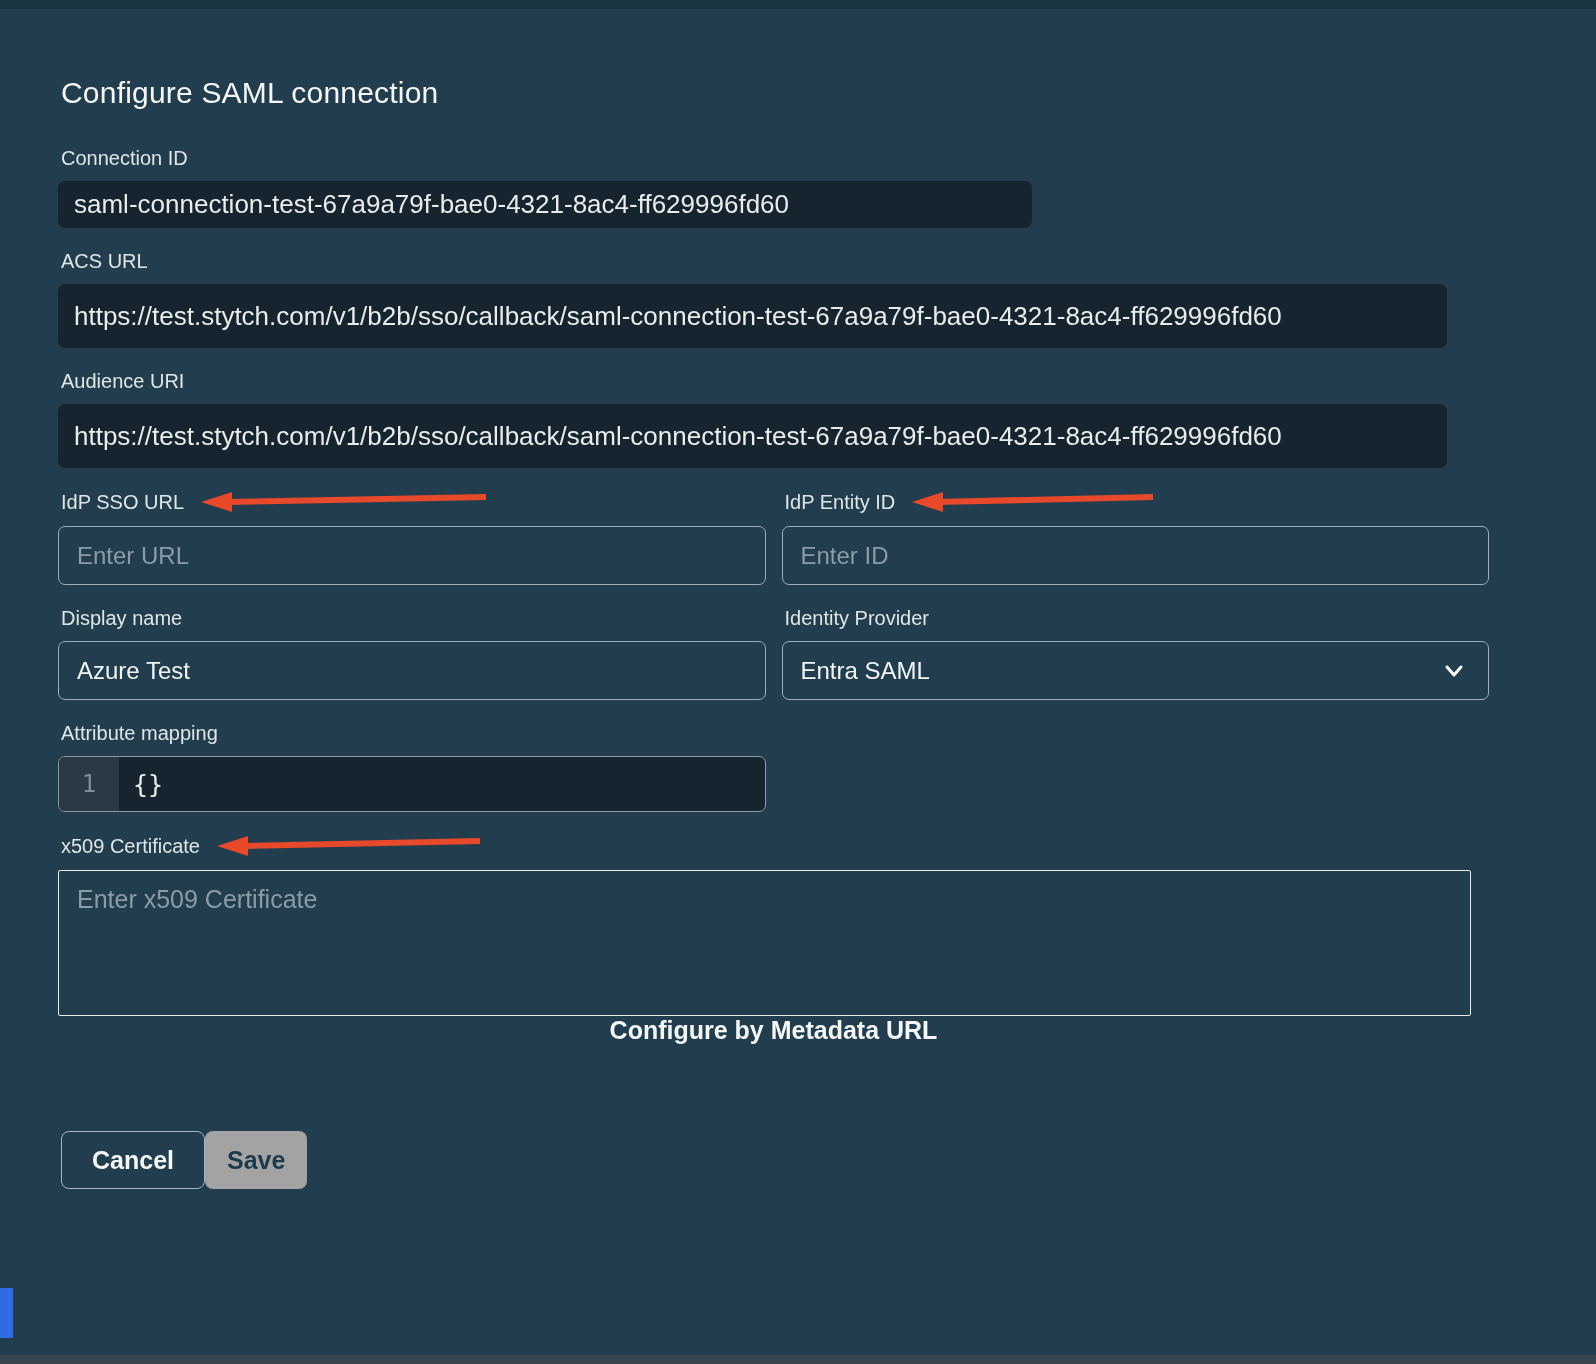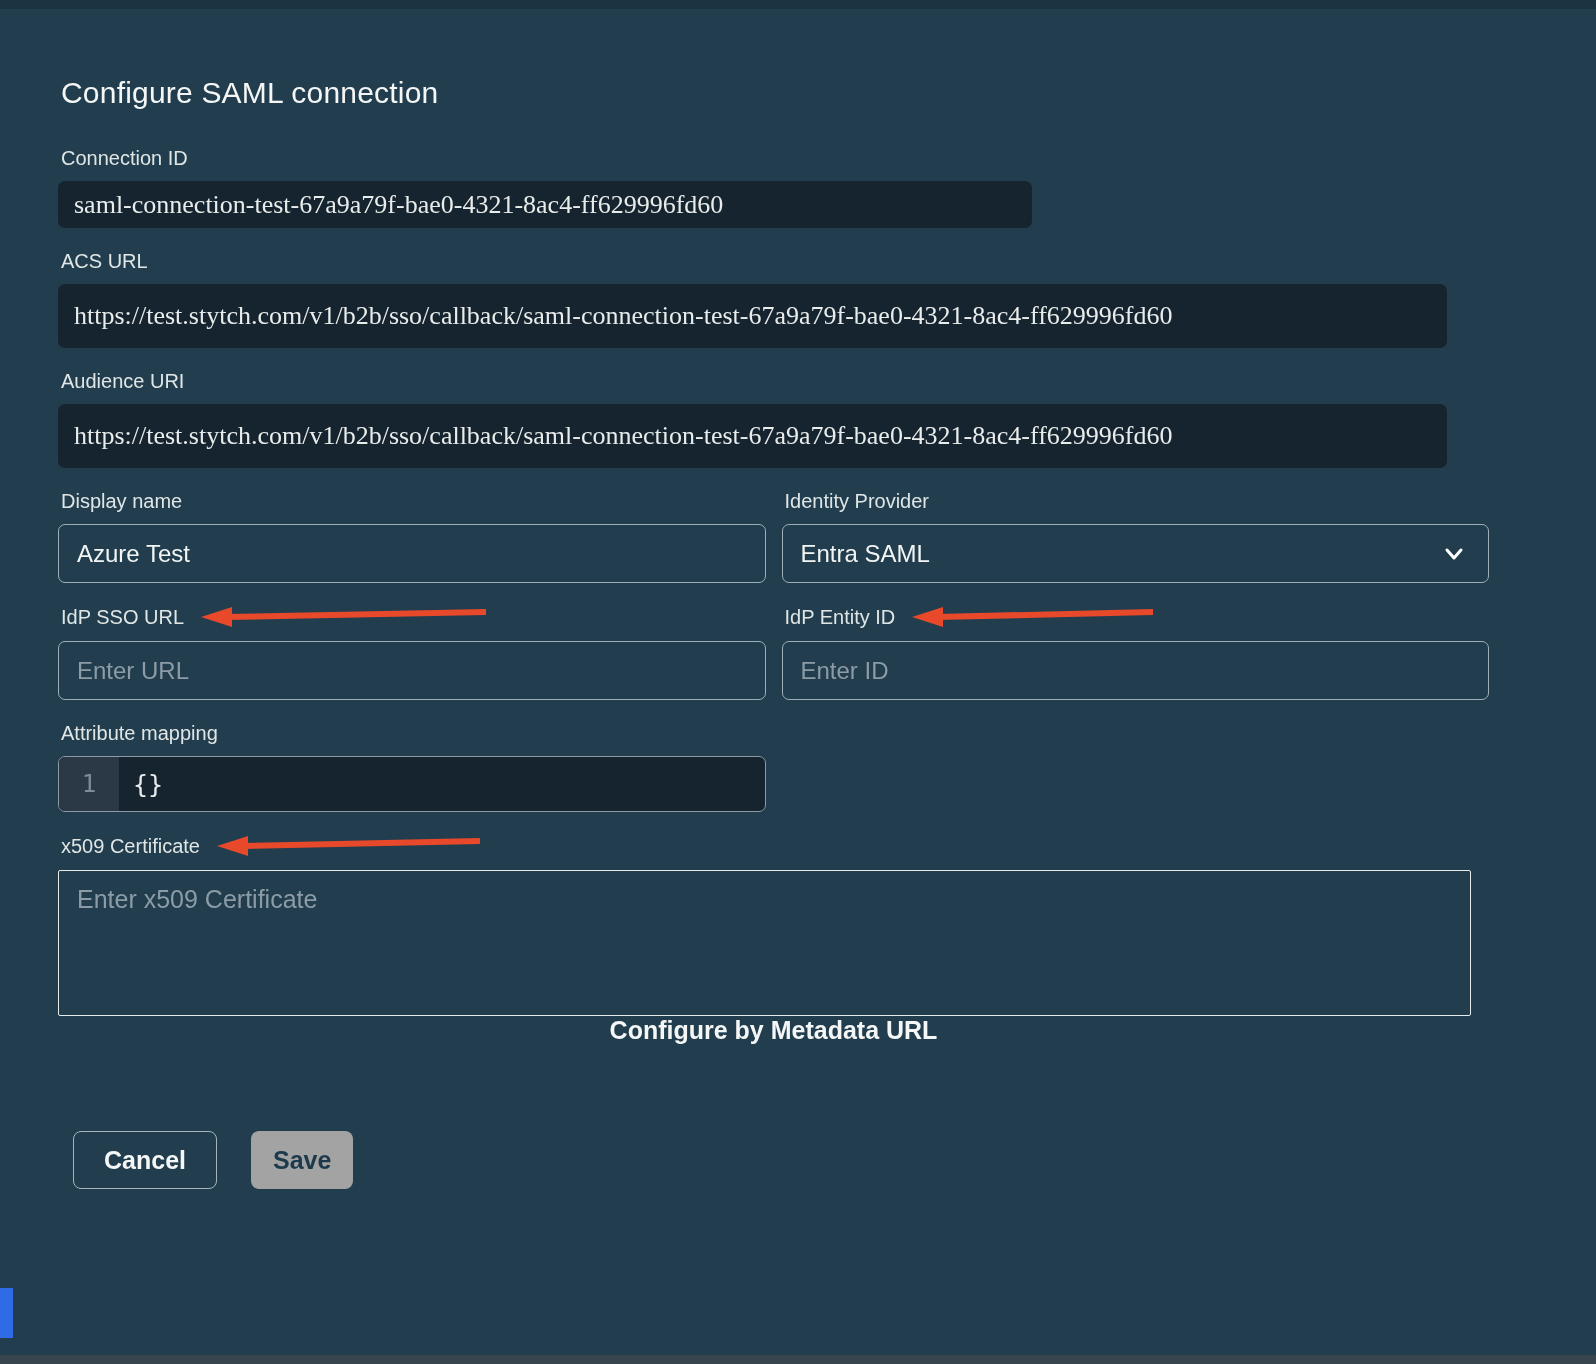--- a/index.html
+++ b/index.html
@@ -45,21 +45,21 @@
     align-items:center;
     gap:16px;
     margin:0 0 11px 3px;
   }
   .label-row .label{margin:0;}
   .arrow-svg{display:block;flex:none;}
   .dark-box{
     background:#16242f;
     border-radius:7px;
     color:#e8eceb;
-    font-family:Liberation Serif, serif;
+    font-family:Liberation Sans, sans-serif;
     font-size:26px;
     box-sizing:border-box;
     cursor:text;
   }
   .conn-box{
     width:974px;
     padding:8px 16px;
     line-height:31px;
     white-space:nowrap;
     overflow:hidden;
@@ -152,23 +152,22 @@
   .metadata-link{
     width:1431px;
     text-align:center;
     font-size:25px;
     font-weight:700;
     color:#f4f7f6;
     cursor:pointer;
   }
   .btn-row{
     display:flex;
-    gap:34px;
     margin-top:86px;
-    margin-left:15px;
+    margin-left:3px;
   }
   button{
     font-family:"Liberation Sans", sans-serif;
     font-size:25px;
     font-weight:700;
     border-radius:8px;
     cursor:pointer;
     height:58px;
   }
   .btn-cancel{
@@ -199,36 +198,20 @@
   </div>
 
   <div class="section">
     <div class="label">ACS URL</div>
     <div class="dark-box url-box">https://test.stytch.com/v1/b2b/sso/callback/saml-connection-test-67a9a79f-bae0-4321-8ac4-ff629996fd60</div>
   </div>
 
   <div class="section">
     <div class="label">Audience URI</div>
     <div class="dark-box url-box">https://test.stytch.com/v1/b2b/sso/callback/saml-connection-test-67a9a79f-bae0-4321-8ac4-ff629996fd60</div>
-  </div>
-
-  <div class="section two-col">
-    <div class="col">
-      <div class="label">Display name</div>
-      <input class="text-input" type="text" value="Azure Test" style="">
-    </div>
-    <div class="col">
-      <div class="label">Identity Provider</div>
-      <div class="select">
-        <span>Entra SAML</span>
-        <svg width="28" height="24" viewBox="0 0 28 24">
-          <polyline points="7,8 14,16 21,8" fill="none" stroke="#ffffff" stroke-width="3" stroke-linecap="round" stroke-linejoin="round"></polyline>
-        </svg>
-      </div>
-    </div>
   </div>
 
   <div class="section two-col">
     <div class="col">
       <div class="label-row">
         <div class="label">IdP SSO URL</div>
         <svg class="arrow-svg" width="288" height="26" viewBox="0 0 288 26">
           <polygon points="1,13 32,3 32,23" fill="#e8492b"></polygon>
           <line x1="26" y1="13" x2="286" y2="8" stroke="#e8492b" stroke-width="6"></line>
         </svg>
@@ -240,20 +223,36 @@
         <div class="label">IdP Entity ID</div>
         <svg class="arrow-svg" width="244" height="26" viewBox="0 0 244 26">
           <polygon points="1,13 32,3 32,23" fill="#e8492b"></polygon>
           <line x1="26" y1="13" x2="242" y2="8" stroke="#e8492b" stroke-width="6"></line>
         </svg>
       </div>
       <input class="text-input" type="text" placeholder="Enter ID" style="">
     </div>
   </div>
 
+  <div class="section two-col">
+    <div class="col">
+      <div class="label">Display name</div>
+      <input class="text-input" type="text" value="Azure Test" style="">
+    </div>
+    <div class="col">
+      <div class="label">Identity Provider</div>
+      <div class="select">
+        <span>Entra SAML</span>
+        <svg width="28" height="24" viewBox="0 0 28 24">
+          <polyline points="7,8 14,16 21,8" fill="none" stroke="#ffffff" stroke-width="3" stroke-linecap="round" stroke-linejoin="round"></polyline>
+        </svg>
+      </div>
+    </div>
+  </div>
+
   <div class="section">
     <div class="label">Attribute mapping</div>
     <div class="editor">
       <div class="gutter">1</div>
       <div class="code">{}</div>
     </div>
   </div>
 
   <div class="section">
     <div class="label-row">

